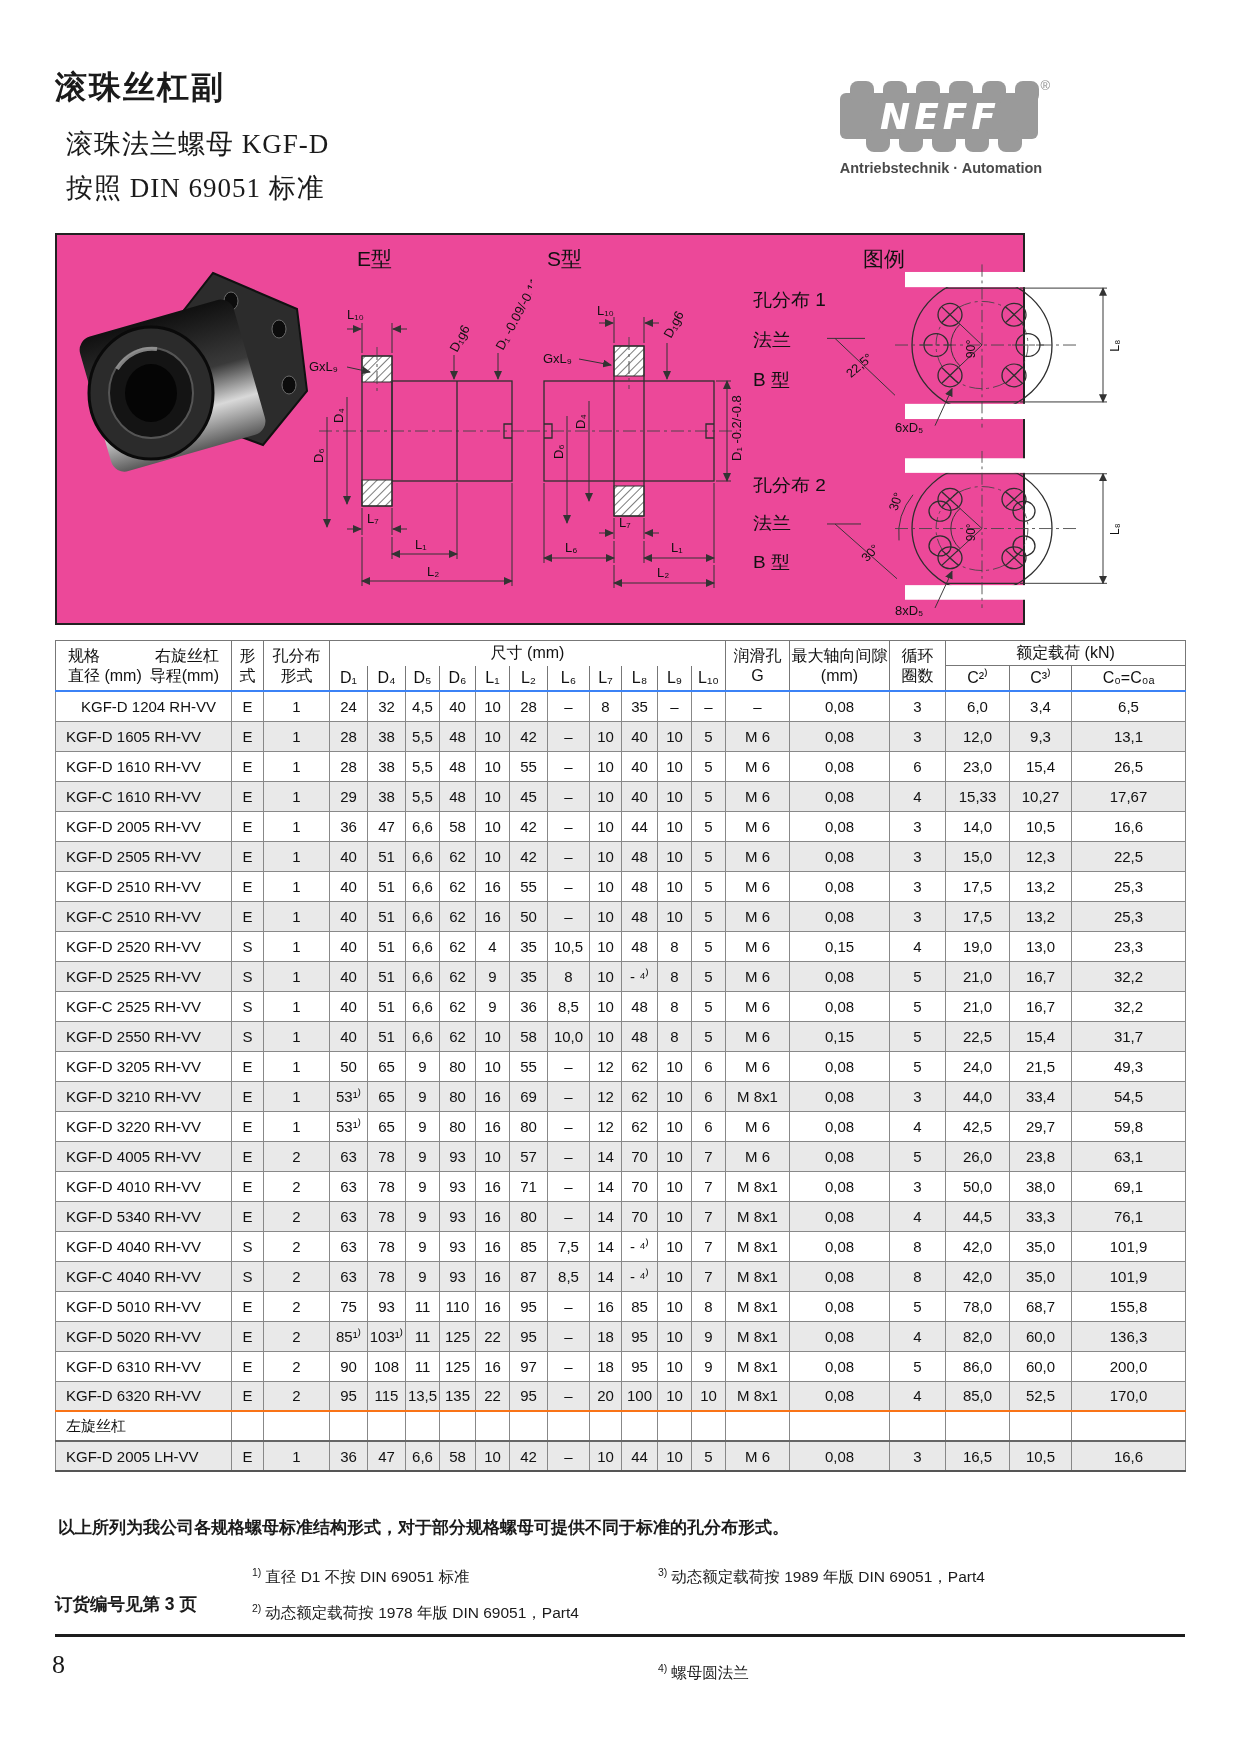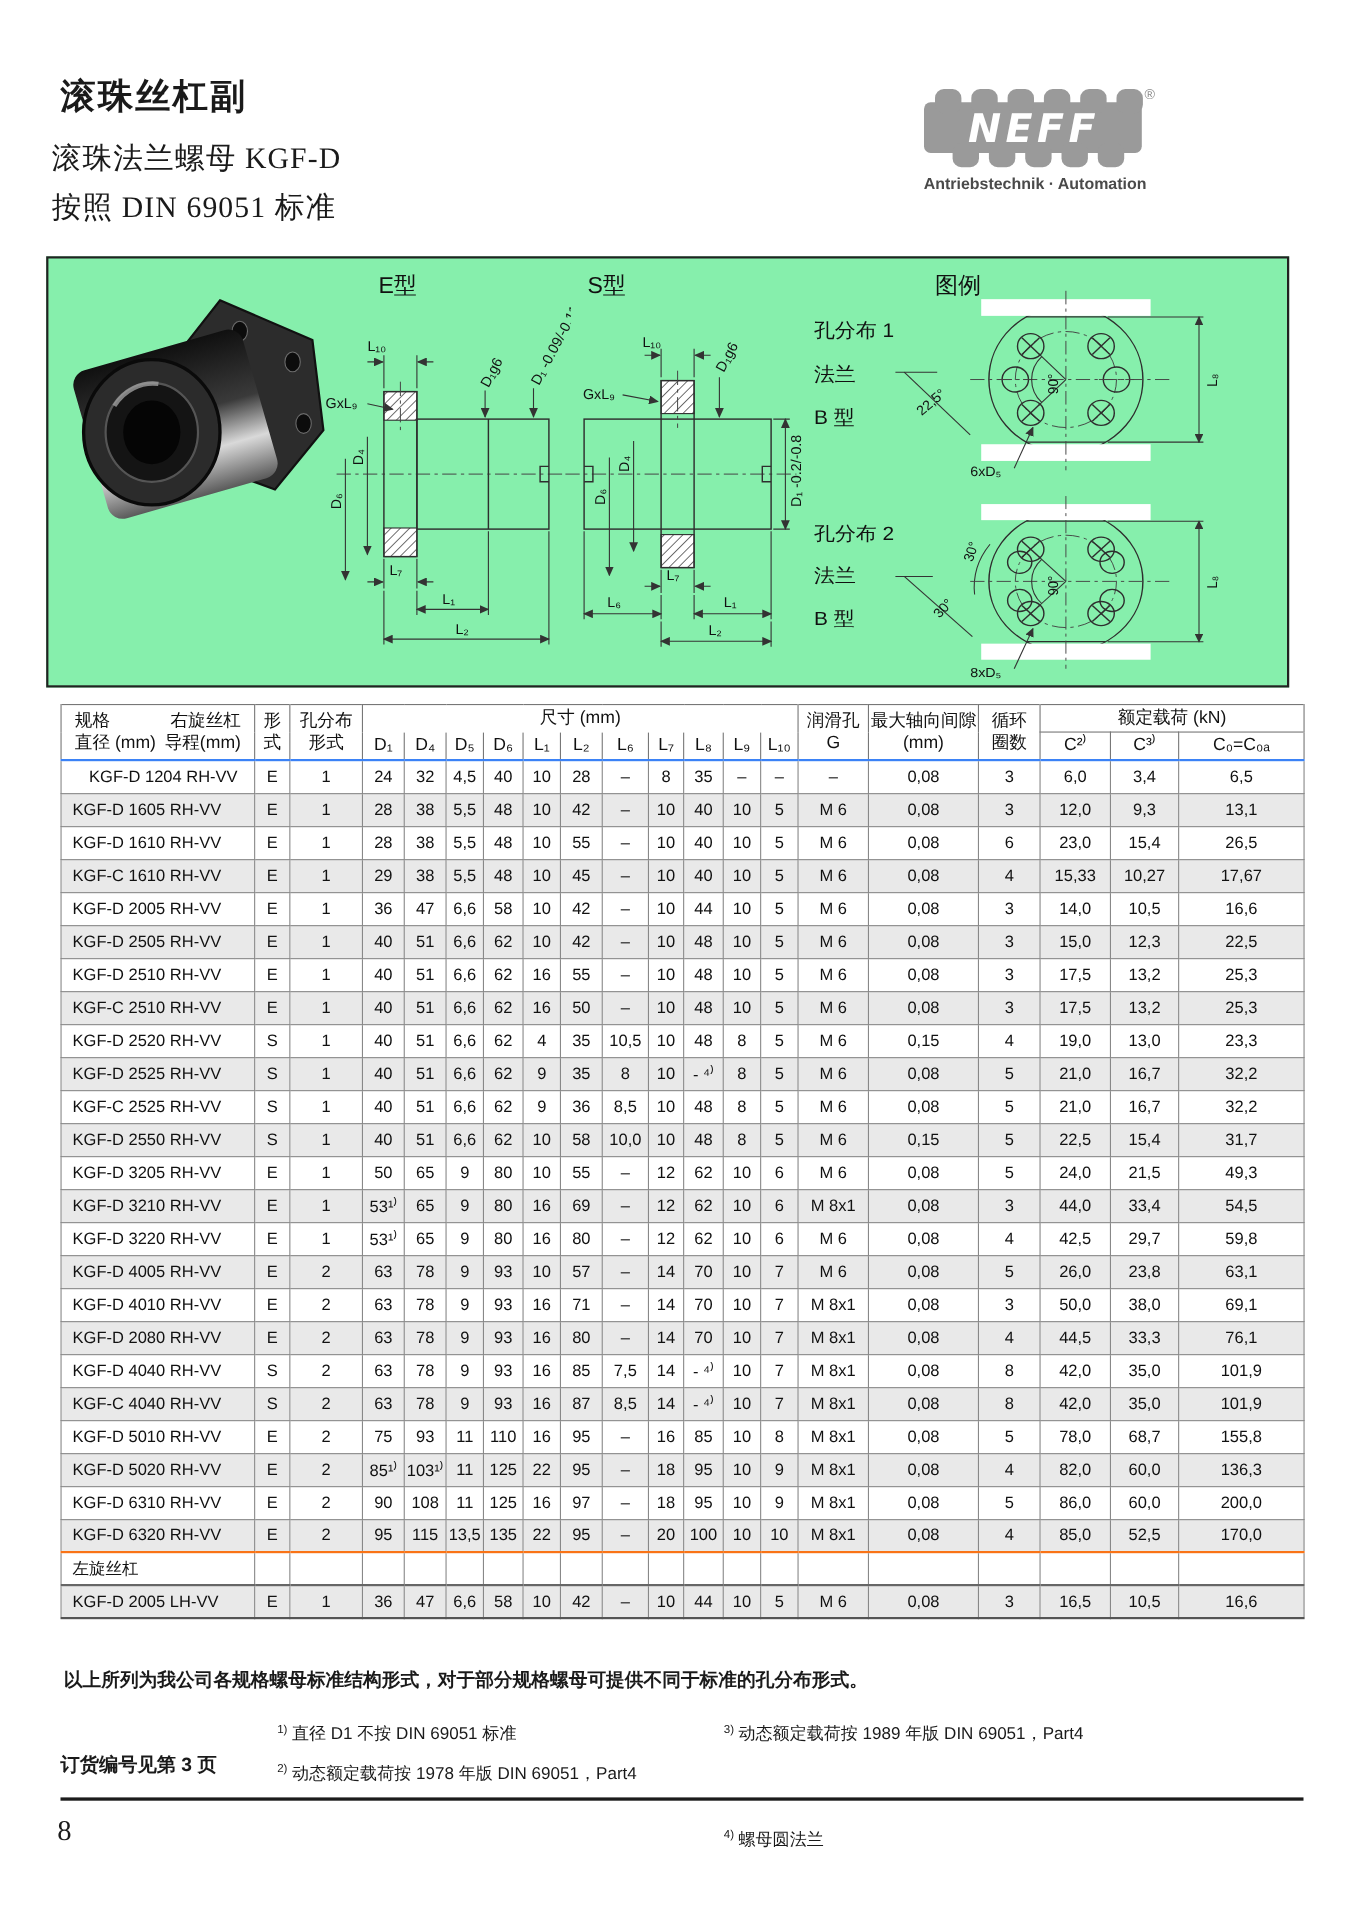--- a/index.html
+++ b/index.html
@@ -5,33 +5,33 @@
   * { margin:0; padding:0; box-sizing:border-box; }
   html,body { background:#ffffff; }
   body {
     width:1240px; height:1754px; position:relative;
     font-family:"Liberation Sans", sans-serif; color:#1a1a1a;
   }
 
   
   .title { position:absolute; left:55px; top:66px; font-size:32px; font-weight:bold;
            font-family:"DejaVu Sans", sans-serif; letter-spacing:2px;text-align:center; }
-  .subtitle { position:absolute; left:47px; font-size:27px;
+  .subtitle { position:absolute; left:66px; font-size:27px;
               font-family:"Liberation Serif", serif; letter-spacing:1px;text-align:center; }
   .subtitle .lat { font-family:"Liberation Serif", serif; }
 
   
   .logo-wrap { position:absolute; left:836px; top:76px; width:210px; height:100px; }
   .logo-reg { position:absolute; right:-4px; top:2px; font-size:13px; color:#8d8d8d; }
   .logo-tag { position:absolute; left:-8px; top:84px; width:226px; text-align:center;
               font-size:14.5px; font-weight:bold; color:#4a4a4a; }
 
   
-  .diagram-box { position:absolute; left:42px; top:233px; width:1130px; height:392px;
-                 border:2px solid #222; background:#86efac; }
+  .diagram-box { position:absolute; left:55px; top:233px; width:970px; height:392px;
+                 border:2px solid #222; background:#ec4899; }
   .dlabel { position:absolute; font-size:21px; color:#111; }
   .tech { position:absolute; }
   .material { position:absolute; left:172px; top:350px; font-size:16.5px; color:#111; }
 
   
   svg text.dt { font-size:13px; fill:#111; font-family:"Liberation Sans", sans-serif; }
   svg text.zt { font-size:19px; fill:#111; font-family:"Liberation Sans", sans-serif; }
   svg .out { stroke:#2e2e2e; stroke-width:1.3; fill:none; }
   svg .dim { stroke:#333; stroke-width:1; fill:none; }
   svg .cl  { stroke:#444; stroke-width:0.9; fill:none; stroke-dasharray:13 4 3 4; }
@@ -757,21 +757,21 @@
           <td>10</td>
           <td>7</td>
           <td>M 8x1</td>
           <td>0,08</td>
           <td>3</td>
           <td>50,0</td>
           <td>38,0</td>
           <td>69,1</td>
         </tr>
         <tr>
-          <td class="model">KGF-D 2080 RH-VV</td>
+          <td class="model">KGF-D 5340 RH-VV</td>
           <td>E</td>
           <td>2</td>
           <td>63</td>
           <td>78</td>
           <td>9</td>
           <td>93</td>
           <td>16</td>
           <td>80</td>
           <td>–</td>
           <td>14</td>

